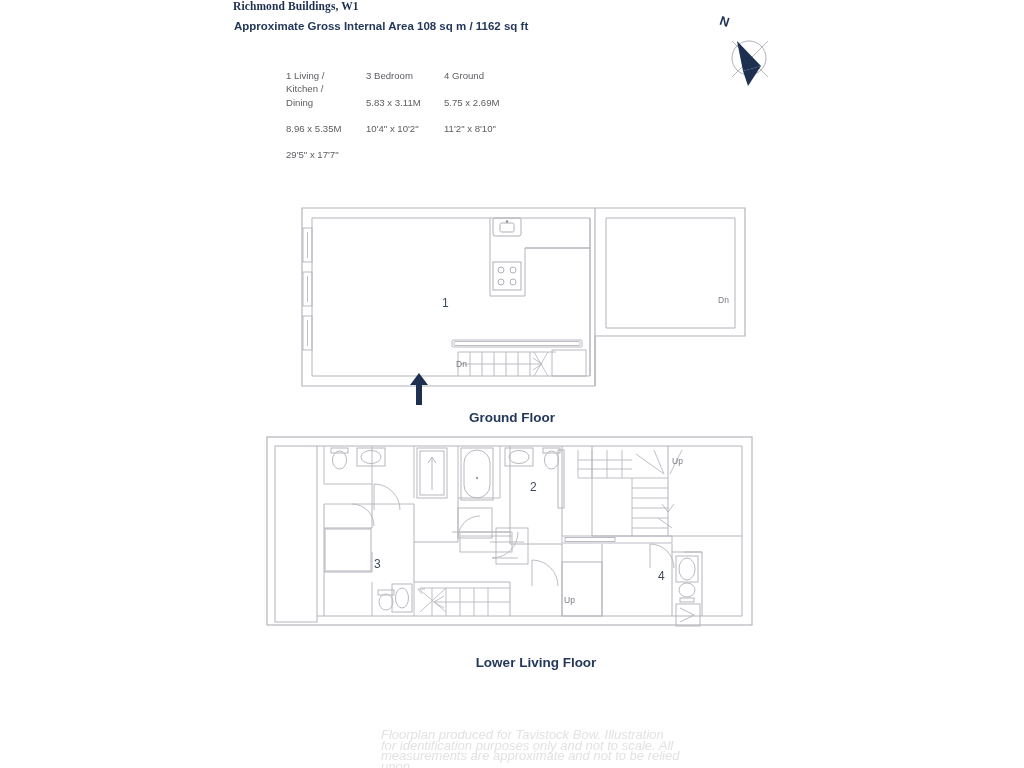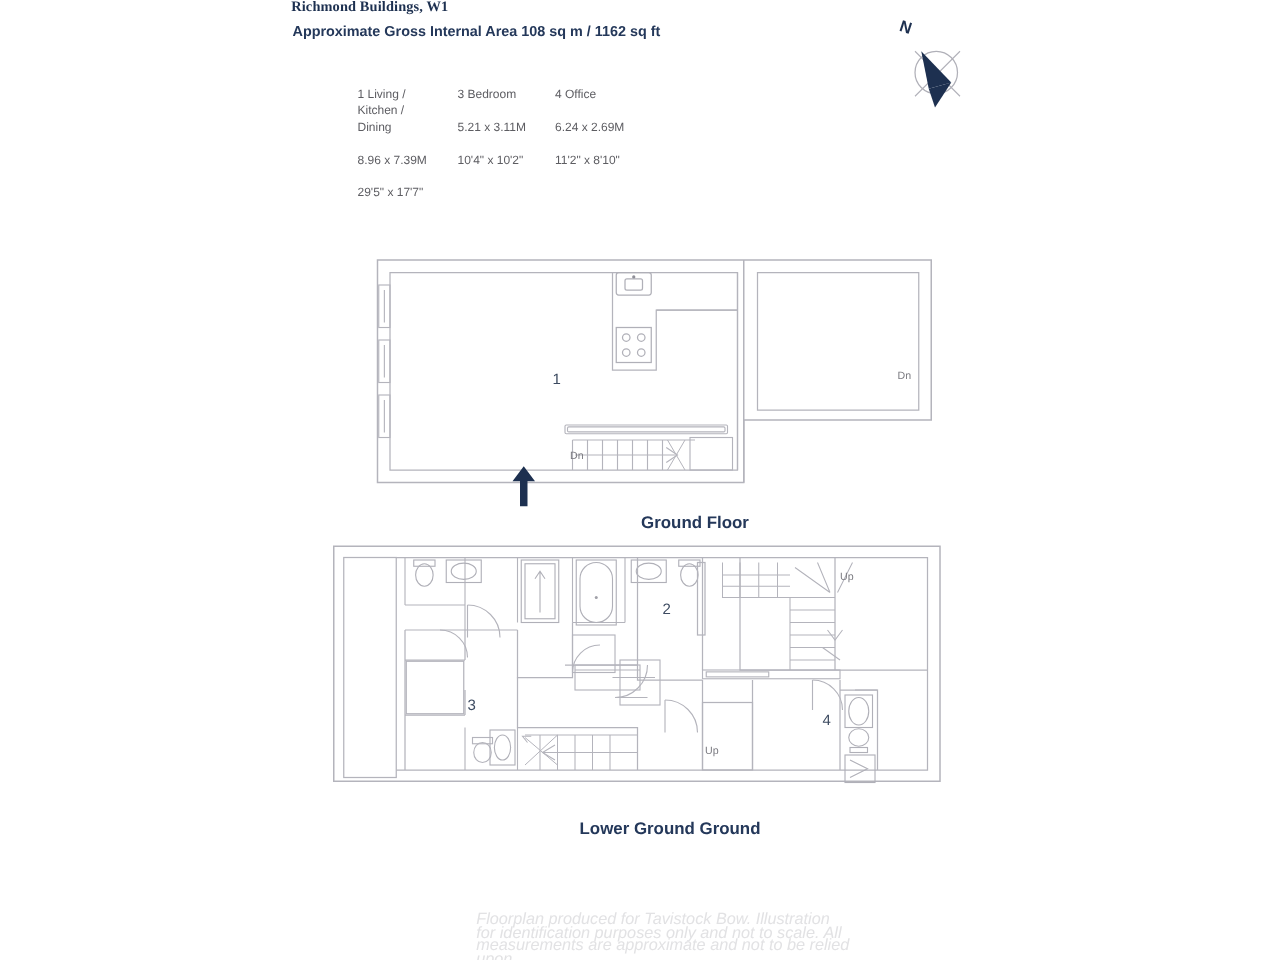--- a/index.html
+++ b/index.html
@@ -102,31 +102,31 @@
 <div id="page">
 
   <div id="property-title">Richmond Buildings, W1</div>
   <div id="area-line">Approximate Gross Internal Area 108 sq m / 1162 sq ft</div>
 
   <div id="legend">
     <div class="legend-col" style="width:80px">
       <span class="lg-name"><span class="legend-num">1</span> <span>Living /
 Kitchen /
 Dining</span></span>
-      <span class="lg-dim">8.96 x 7.39M</span>
+      <span class="lg-dim">8.96 x 5.35M</span>
       <span class="lg-dimft">29'5" x 17'7"</span>
     </div>
     <div class="legend-col" style="width:78px">
       <span class="lg-name"><span class="legend-num">3</span> <span>Bedroom</span></span>
-      <span class="lg-dim">5.21 x 3.11M</span>
+      <span class="lg-dim">5.83 x 3.11M</span>
       <span class="lg-dimft">10'4" x 10'2"</span>
     </div>
     <div class="legend-col" style="width:80px">
-      <span class="lg-name"><span class="legend-num">4</span> <span>Office</span></span>
-      <span class="lg-dim">6.24 x 2.69M</span>
+      <span class="lg-name"><span class="legend-num">4</span> <span>Ground</span></span>
+      <span class="lg-dim">5.75 x 2.69M</span>
       <span class="lg-dimft">11'2" x 8'10"</span>
     </div>
   </div>
 
   <div id="compass">
     <div class="n-label">N</div>
     <svg width="70" height="80" viewBox="0 0 70 80">
       <circle cx="33" cy="44" r="17" fill="none" stroke="#b0b0b8" stroke-width="1"></circle>
       <line x1="16" y1="27" x2="52" y2="63" stroke="#b0b0b8" stroke-width="0.9"></line>
       <line x1="52" y1="27" x2="16" y2="63" stroke="#b0b0b8" stroke-width="0.9"></line>
@@ -222,21 +222,21 @@
     <span class="room-num" style="left:152px; top:96px;">1</span>
     <span class="stair-label" style="left:166px; top:159px;">Dn</span>
     <span class="stair-label" style="left:428px; top:95px;">Dn</span>
 
     
     <svg style="position:absolute; left:118px; top:172px;" width="22" height="34" viewBox="0 0 22 34">
       <polygon points="11,1 20,13 14,13 14,33 8,33 8,13 2,13" fill="#1d3050"></polygon>
     </svg>
   </div>
 
-  <div class="floor-title" style="left:456px; top:410px; width:200px;">Ground Floor</div>
+  <div class="floor-title" style="left:412px; top:410px; width:200px;">Ground Floor</div>
 
   <div class="plan" style="left:262px; top:432px; width:495px; height:198px;">
     <svg width="495" height="198" viewBox="0 0 495 198" shape-rendering="geometricPrecision">
       <g fill="none" stroke="#b4b4bc" stroke-width="1.2">
 
         <rect x="5" y="5" width="485" height="188"></rect>
       </g>
       <g fill="none" stroke="#b4b4bc" stroke-width="1">
 
         <rect x="13" y="14" width="42" height="176"></rect>
@@ -395,17 +395,17 @@
       </g>
     </svg>
 
     <span class="room-num" style="left:268px; top:48px;">2</span>
     <span class="room-num" style="left:112px; top:125px;">3</span>
     <span class="room-num" style="left:396px; top:137px;">4</span>
     <span class="stair-label" style="left:410px; top:24px;">Up</span>
     <span class="stair-label" style="left:302px; top:163px;">Up</span>
   </div>
 
-  <div class="floor-title" style="left:436px; top:655px; width:200px;">Lower Ground Ground</div>
+  <div class="floor-title" style="left:436px; top:655px; width:200px;">Lower Living Floor</div>
 
   <div id="disclaimer">Floorplan produced for Tavistock Bow. Illustration for identification purposes only and not to scale. All measurements are approximate and not to be relied upon.</div>
 
 </div>
 
 </body></html>

